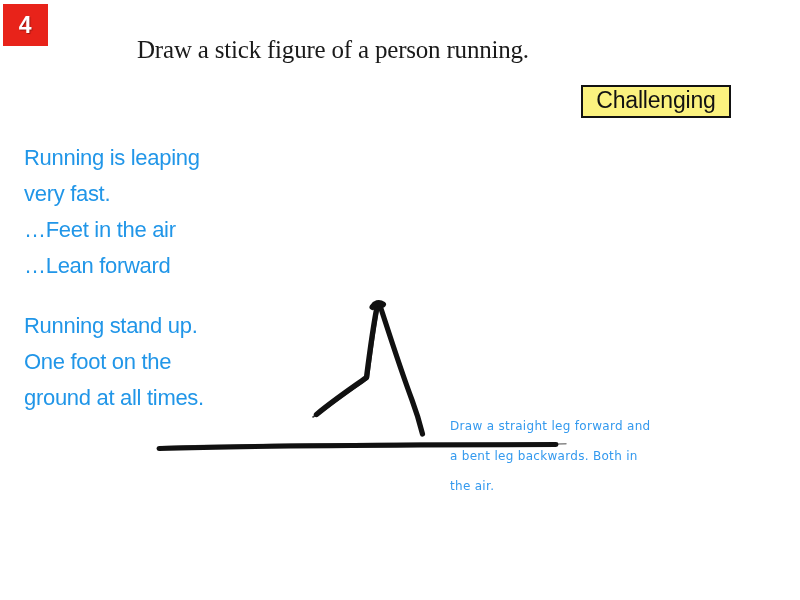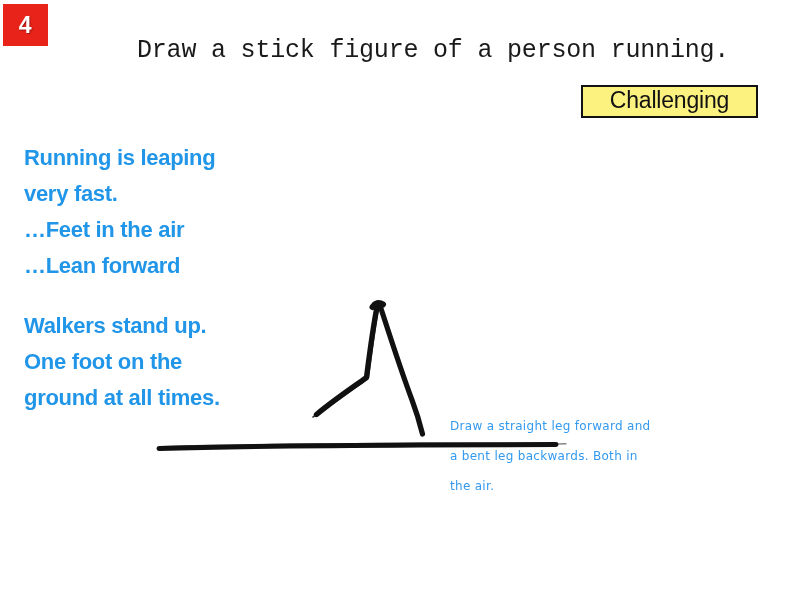--- a/index.html
+++ b/index.html
@@ -45,34 +45,34 @@
     line-height: 1;
     letter-spacing: 0.5px;
     text-shadow: 1px 1px 1px rgba(0,0,0,0.35);
   }
 
   
   .title {
     position: absolute;
     left: 137px;
     top: 36px;
-    font-family: Liberation Mono, monospace;
+    font-family: Liberation Serif, serif;
     font-size: 25px;
     font-weight: 400;
     color: #1a1a1a;
     letter-spacing: -0.2px;
     white-space: nowrap;
   }
 
   
   .tag-box {
     position: absolute;
     left: 581px;
     top: 85px;
-    width: 177px;
+    width: 150px;
     height: 33px;
     background: #fbf27f;
     border: 2px solid #121212;
     box-sizing: border-box;
     display: flex;
     align-items: center;
     justify-content: center;
   }
   .tag-box-label {
     font-family: "Liberation Sans", sans-serif;
@@ -83,21 +83,21 @@
     position: relative;
     top: -1px;
   }
 
   
   .bluetext {
     position: absolute;
     color: #2196e8;
     font-family: "Liberation Sans", sans-serif;
     font-size: 22px;
-    font-weight: bold;
+    font-weight: normal;
     line-height: 36px;
     letter-spacing: -0.3px;
     white-space: pre-line;
   }
   .bluetext.block-a { left: 24px; top: 140px; }
   .bluetext.block-b { left: 24px; top: 308px; }
 
   
   .handnote {
     position: absolute;
@@ -161,21 +161,21 @@
 
   <div class="tag-box">
     <span class="tag-box-label">Challenging</span>
   </div>
 
   <div class="bluetext block-a">Running is leaping
 very fast.
 …Feet in the air
 …Lean forward</div>
 
-  <div class="bluetext block-b">Walkers stand up.
+  <div class="bluetext block-b">Running stand up.
 One foot on the
 ground at all times.</div>
 
   <div class="handnote">Draw a straight leg forward and
 a bent leg backwards. Both in
 the air.</div>
 
 </div>
 
 </body></html>

